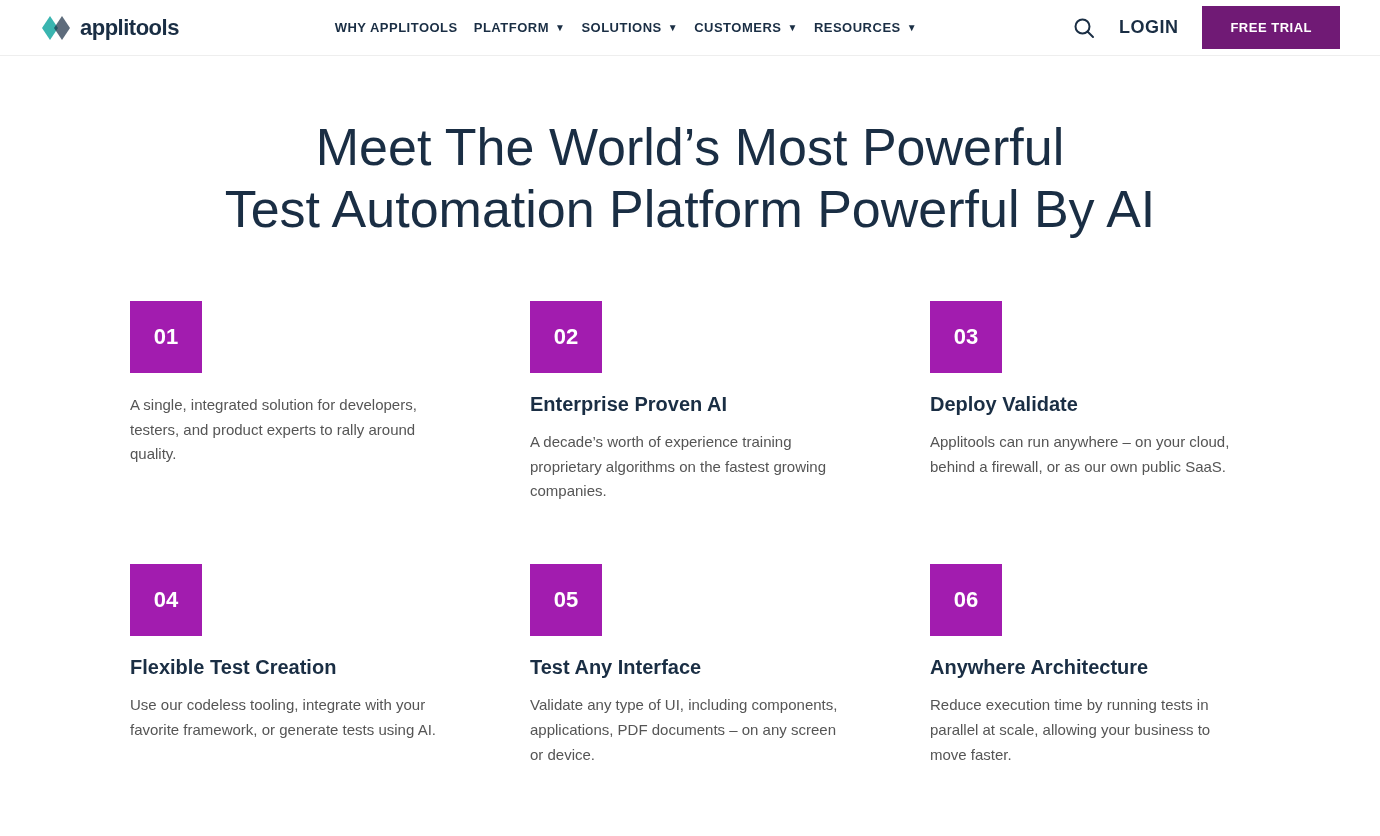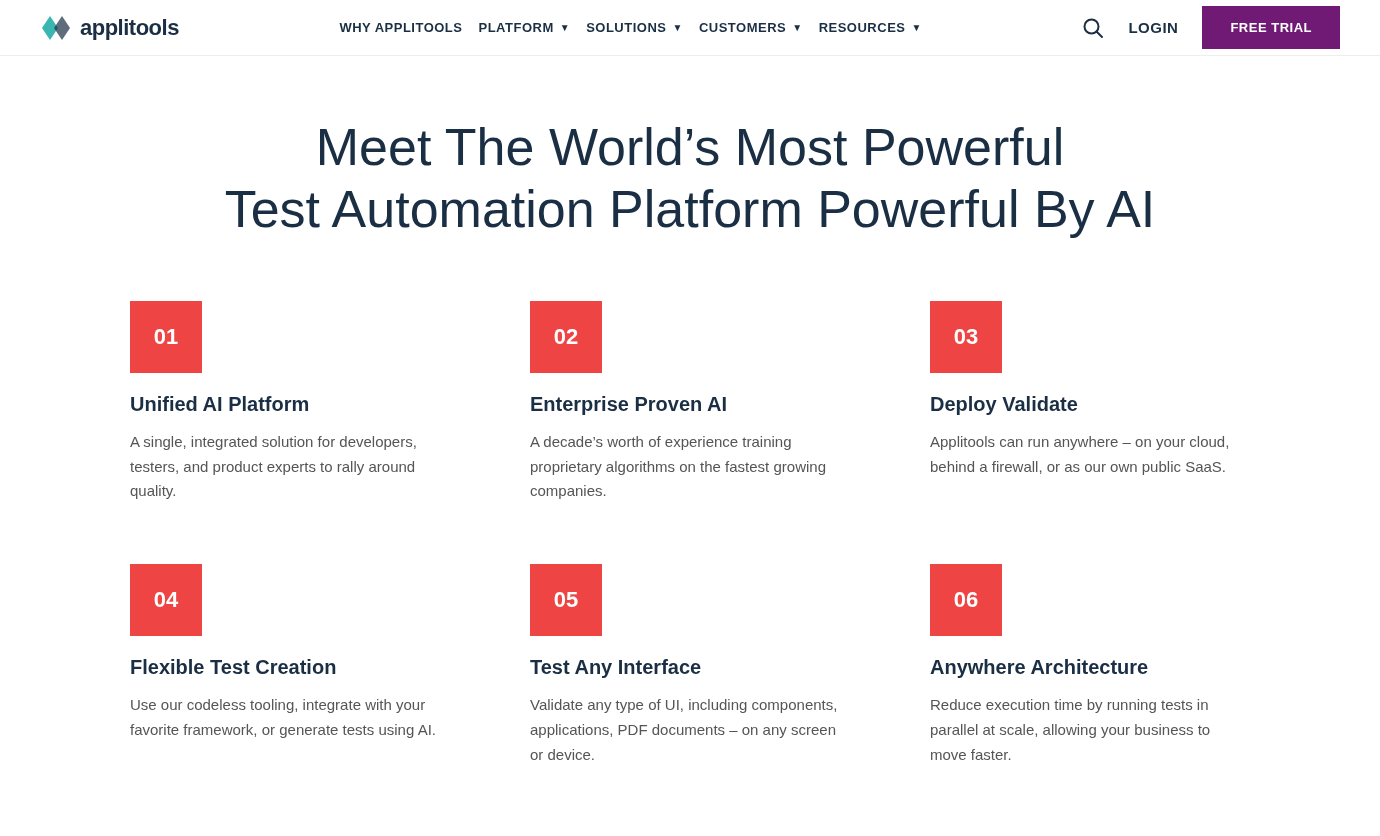--- a/index.html
+++ b/index.html
@@ -50,21 +50,21 @@
       display: flex;
       align-items: center;
       gap: 4px;
     }
     .nav-right {
       display: flex;
       align-items: center;
       gap: 24px;
     }
     .nav-login {
-      font-size: 15px;
+      font-size: 18px;
       font-weight: 600;
       color: #1a2e44;
       text-decoration: none;
       letter-spacing: 0.5px;
       text-transform: uppercase;
     }
     .nav-free-trial {
       background: #701a75;
       color: #fff;
       font-size: 13px;
@@ -108,21 +108,21 @@
     
     .features-grid {
       display: grid;
       grid-template-columns: repeat(3, 1fr);
       gap: 60px 80px;
     }
     .feature-item {}
     .feature-number-box {
       width: 72px;
       height: 72px;
-      background: #ef4444;
+      background: #a21caf;
       display: flex;
       align-items: center;
       justify-content: center;
       margin-bottom: 20px;
     }
     .feature-number-box span {
       color: #fff;
       font-size: 22px;
       font-weight: 700;
     }
@@ -197,21 +197,20 @@
     <span>Meet The World’s Most Powerful</span><br>
     <span>Test Automation Platform Powerful By AI</span>
   </h1>
 
   <div class="features-grid">
 
     <div class="feature-item">
       <div class="feature-number-box">
         <span>01</span>
       </div>
-      <h3 class="feature-title">Unified AI Platform</h3>
       <p class="feature-desc">A single, integrated solution for developers, testers, and product experts to rally around quality.</p>
     </div>
 
     <div class="feature-item">
       <div class="feature-number-box">
         <span>02</span>
       </div>
       <h3 class="feature-title">Enterprise Proven AI</h3>
       <p class="feature-desc">A decade’s worth of experience training proprietary algorithms on the fastest growing companies.</p>
     </div>

